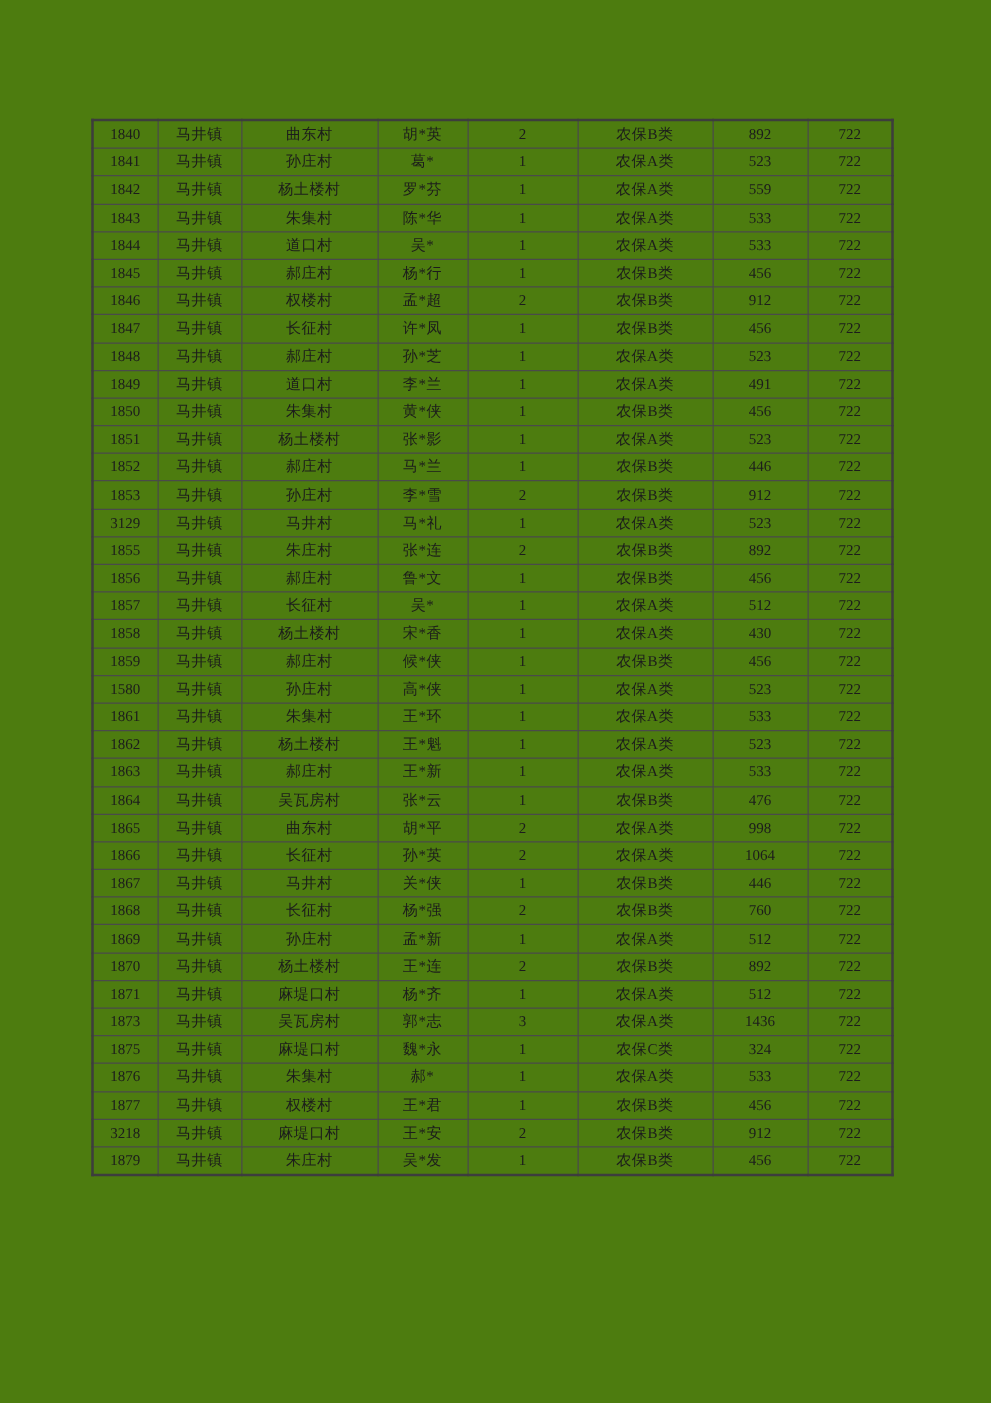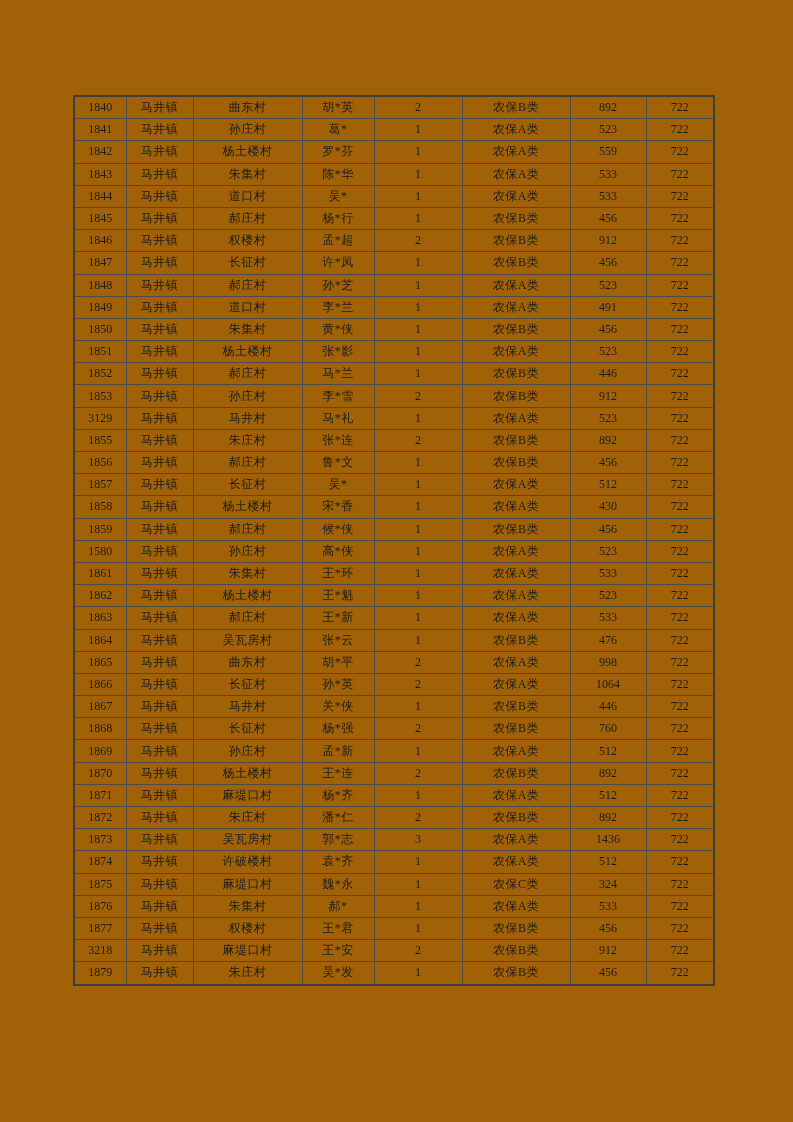--- a/index.html
+++ b/index.html
@@ -4,21 +4,21 @@
 <style>
   html, body {
     margin: 0;
     padding: 0;
     background: #ffffff;
   }
   .page {
     position: relative;
     width: 793px;
     height: 1122px;
-    background: #a16207;
+    background: #4d7c0f;
     overflow: hidden;
     font-family: "Liberation Serif", "DejaVu Serif", serif;
   }
   table.records {
     position: absolute;
     left: 73px;
     top: 95px;
     width: 640px;
     border-collapse: collapse;
     table-layout: fixed;
@@ -379,47 +379,27 @@
           <td class="num">1871</td>
           <td>马井镇</td>
           <td>麻堤口村</td>
           <td>杨*齐</td>
           <td class="num">1</td>
           <td>农保A类</td>
           <td class="num">512</td>
           <td class="num">722</td>
         </tr>
         <tr>
-          <td class="num">1872</td>
-          <td>马井镇</td>
-          <td>朱庄村</td>
-          <td>潘*仁</td>
-          <td class="num">2</td>
-          <td>农保B类</td>
-          <td class="num">892</td>
-          <td class="num">722</td>
-        </tr>
-        <tr>
           <td class="num">1873</td>
           <td>马井镇</td>
           <td>吴瓦房村</td>
           <td>郭*志</td>
           <td class="num">3</td>
           <td>农保A类</td>
           <td class="num">1436</td>
-          <td class="num">722</td>
-        </tr>
-        <tr>
-          <td class="num">1874</td>
-          <td>马井镇</td>
-          <td>许破楼村</td>
-          <td>袁*齐</td>
-          <td class="num">1</td>
-          <td>农保A类</td>
-          <td class="num">512</td>
           <td class="num">722</td>
         </tr>
         <tr>
           <td class="num">1875</td>
           <td>马井镇</td>
           <td>麻堤口村</td>
           <td>魏*永</td>
           <td class="num">1</td>
           <td>农保C类</td>
           <td class="num">324</td>

